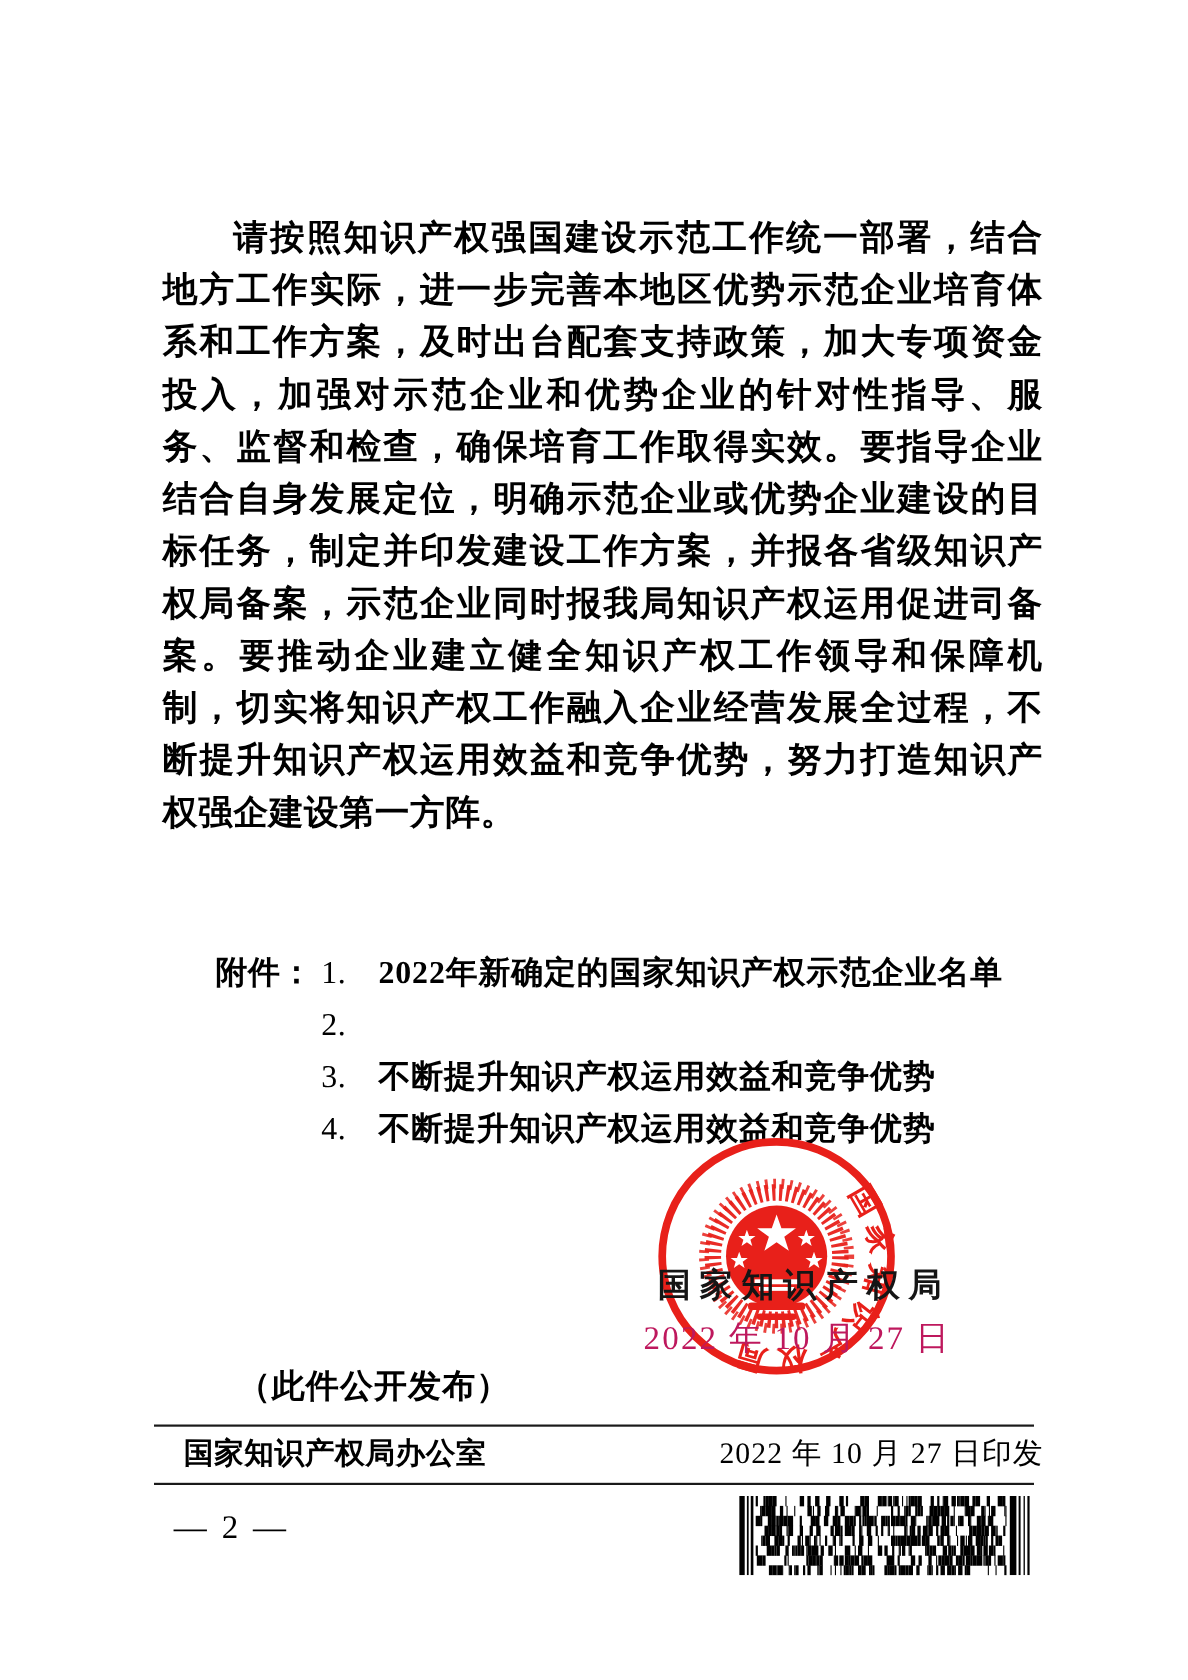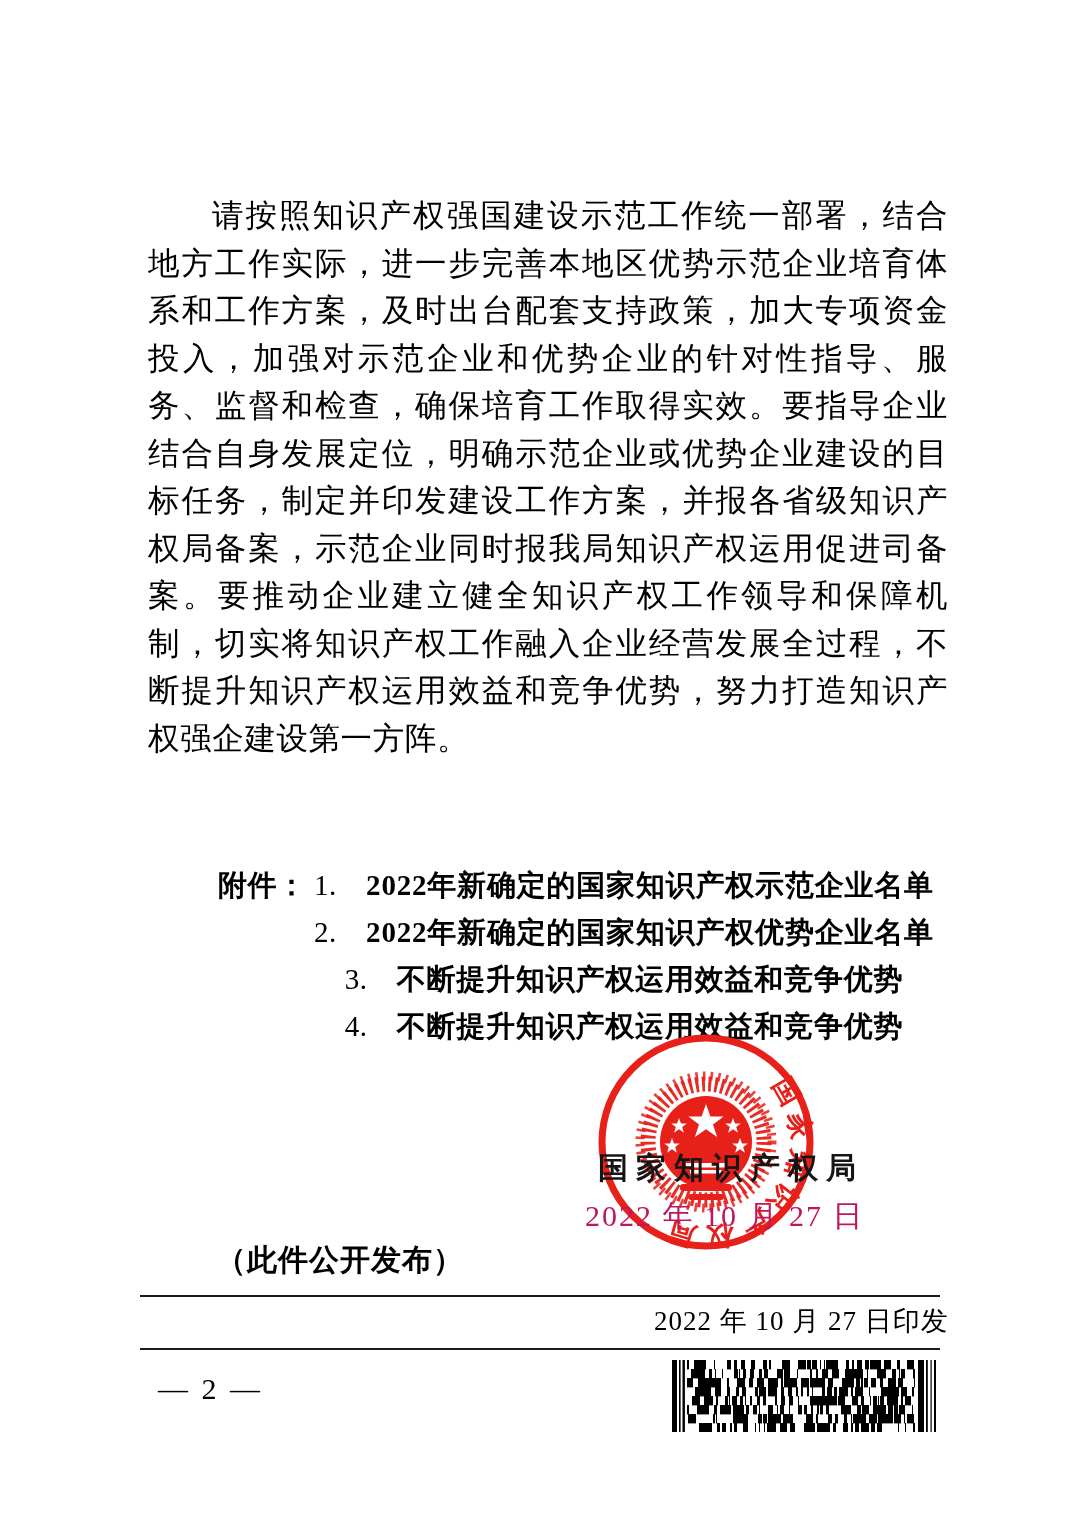--- a/index.html
+++ b/index.html
@@ -24,39 +24,38 @@
     top: 192px;
     width: 800px;
   }
   .para {
     font-size: 31.5px;
     line-height: 47.5px;
     letter-spacing: 0.6px;
     text-align: justify;
     text-justify: inter-character;
     margin: 0 0 2px 0;
-    font-weight: 400;
+    font-weight: 700;
     text-indent: 64px;
     word-break: break-all;
   }
 
   
   .attach-block {
     position: absolute;
     left: 196px;
     top: 862px;
     width: 760px;
     font-size: 29px;
     font-weight: 600;
     line-height: 47px;
   }
   .attach-row {
     display: flex;
     align-items: baseline;
-    justify-content: center;
   }
   .attach-label {
     width: 96px;
     flex: 0 0 96px;
     letter-spacing: 0.5px;
   }
   .attach-num {
     width: 52px;
     flex: 0 0 52px;
     font-weight: 400;
@@ -169,21 +168,20 @@
 
     <div class="attach-row">
       <span class="attach-label">附件：</span>
       <span class="attach-num">1.</span>
       <span class="attach-text">2022年新确定的国家知识产权示范企业名单</span>
     </div>
 
     <div class="attach-row">
       <span class="attach-label"></span>
       <span class="attach-num">2.</span>
-      <span class="attach-text">2022年新确定的国家知识产权优势企业名单</span>
     </div>
 
     <div class="attach-row">
       <span class="attach-label"></span>
       <span class="attach-num">3.</span>
       <span class="attach-text">不断提升知识产权运用效益和竞争优势</span>
     </div>
 
     <div class="attach-row">
       <span class="attach-label"></span>
@@ -232,20 +230,21 @@
       </text>
     </svg>
   </div>
 
   <div class="sign-name">国家知识产权局</div>
   <div class="sign-date">2022 年 10 月 27 日</div>
 
   <div class="public-note">（此件公开发布）</div>
 
   <div class="rule rule-top"></div>
+  <div class="footer-left">国家知识产权局办公室</div>
   <div class="footer-right">2022 年 10 月 27 日印发</div>
   <div class="rule rule-bot"></div>
 
   <div class="page-no">— 2 —</div>
 
   <div class="barcode">
     <svg id="barcode-svg" viewBox="0 0 268 72" xmlns="http://www.w3.org/2000/svg" preserveAspectRatio="none">
       <rect width="268" height="72" fill="#ffffff"></rect>
       <g id="barcode-bars" fill="#000000">
           <rect x="0" y="0" width="5" height="72"></rect>

